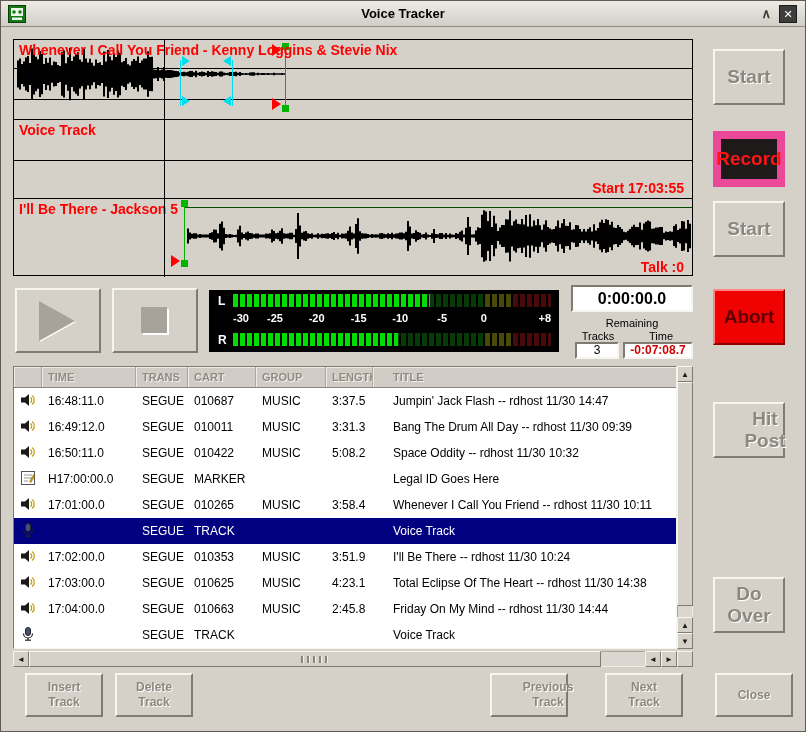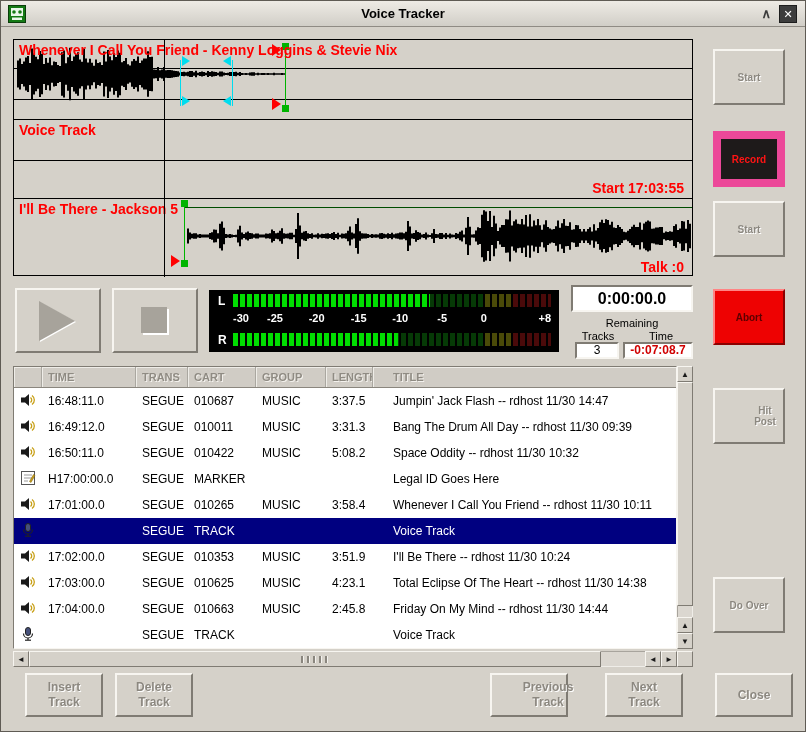--- a/index.html
+++ b/index.html
@@ -71,23 +71,23 @@
     text-align:center; font-weight:bold; font-size:16px; color:#000; }
   #remaining-label { position:absolute; left:570px; top:316px; width:122px; text-align:center; font-size:11px; color:#000; }
   #tracks-label { position:absolute; left:572px; top:329px; width:50px; text-align:center; font-size:11px; color:#000; }
   #time-label { position:absolute; left:632px; top:329px; width:56px; text-align:center; font-size:11px; color:#000; }
   #tracks-box { position:absolute; left:574px; top:341px; width:44px; height:17px; line-height:13px;
     text-align:center; font-size:12px; color:#000; }
   #time-box { position:absolute; left:622px; top:341px; width:70px; height:17px; line-height:13px;
     text-align:center; font-size:12px; color:#d00000; font-weight:bold; }
 
   
-  .side-btn { position:absolute; left:712px; width:72px; height:56px; font-size:10px; }
+  .side-btn { position:absolute; left:712px; width:72px; height:56px; font-size:19px; }
   #start1-btn { top:48px; } #record-btn { top:130px; } #start2-btn { top:200px; }
-  #abort-btn { top:288px; } #hitpost-btn { top:387px;padding-left:32px; } #doover-btn { top:576px; }
+  #abort-btn { top:288px; } #hitpost-btn { top:401px;padding-left:32px; } #doover-btn { top:576px; }
   #record-btn { background:#1e1a1a; border:8px solid #ec4899; color:#ff1414; font-weight:bold; }
   #abort-btn { background:#ee0202; border-top:2px solid #ff8484; border-left:2px solid #ff8484;
     border-right:2px solid #8c0000; border-bottom:2px solid #8c0000; color:#5c0000; font-weight:bold; }
 
   
   .log { position:absolute; left:12px; top:365px; width:664px; height:283px; background:#fff;
     border-top:1px solid #7f7b73; border-left:1px solid #7f7b73; border-right:1px solid #f7f5f0; border-bottom:1px solid #f7f5f0; }
   .log-header { display:flex; height:21px; background:#d0ccc5; border-bottom:1px solid #8a867e; }
   .th { display:flex; align-items:center; padding:0 6px; font-size:11px; font-weight:bold;
     color:#8f8b83; text-shadow:1px 1px 0 #f4f2ee; border-right:1px solid #aaa7a0;

